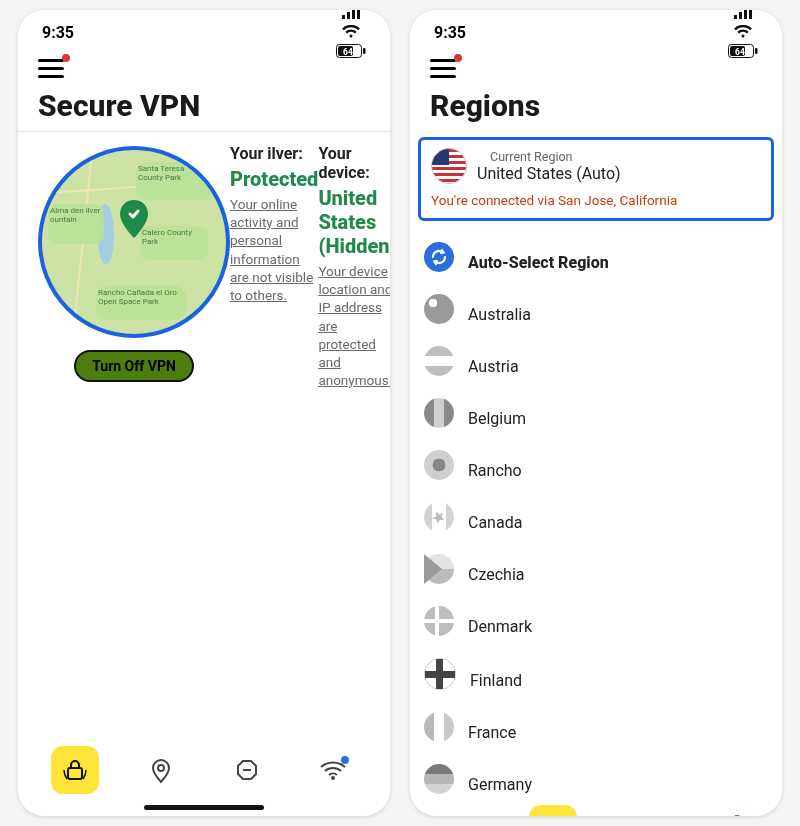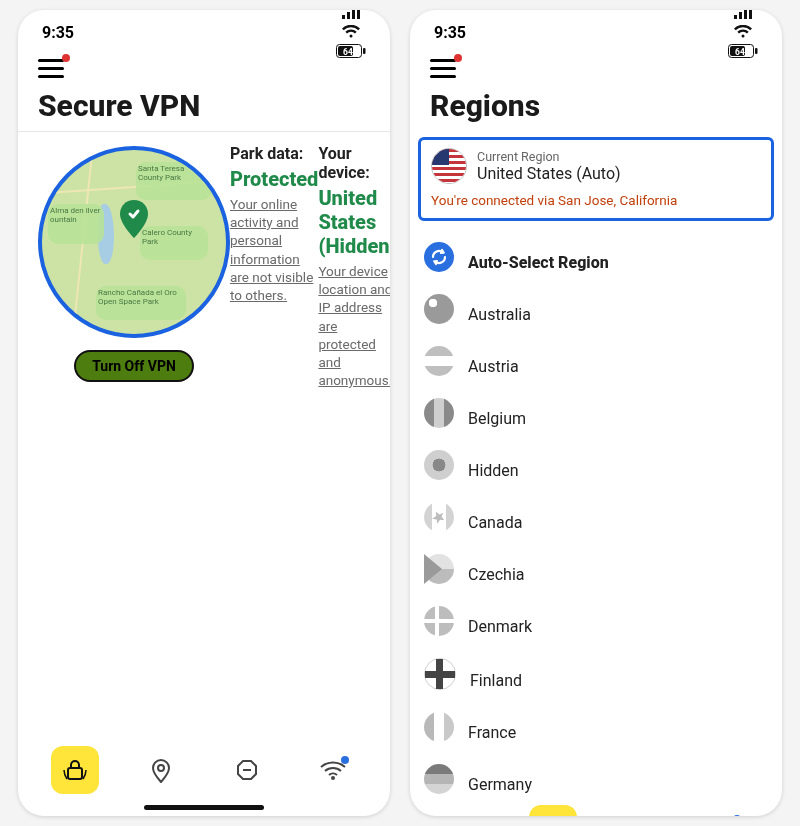--- a/index.html
+++ b/index.html
@@ -53,21 +53,21 @@
   .tabbar .tab{width:48px;height:48px;border-radius:12px;display:flex;align-items:center;justify-content:center;}
   .tabbar .tab.active{background:var(--hl-yellow);}
   .home-indicator{width:120px;height:5px;background:#111;border-radius:3px;position:absolute;bottom:6px;left:50%;transform:translateX(-50%);}
   
   .region-selected{border:3px solid var(--hl-blue);border-radius:6px;margin:6px 8px 8px;padding:8px 10px 10px;}
   .region-head{display:flex;align-items:center;gap:10px;}
   .flag-circle{width:34px;height:34px;border-radius:50%;background:linear-gradient(#fff,#fff);border:1px solid #bfbfbf;position:relative;overflow:hidden;}
   .flag-usa::before{content:"";position:absolute;inset:0;background:repeating-linear-gradient(#c5343b 0 3px,#fff 3px 6px);}
   .flag-usa::after{content:"";position:absolute;top:0;left:0;width:50%;height:46%;background:#26386f;}
   .region-texts{display:flex;flex-direction:column;}
-  .region-texts .sm{font-size:12.5px;color:#666;}
+  .region-texts .sm{font-size:12.5px;color:#666;margin-left:13px;}
   .region-texts .lg{font-size:16px;color:#222;}
   .connected{color:#c2410c;font-size:13.5px;padding-top:8px;}
   .region-list{padding:2px 10px 0;}
   .region-item{display:flex;align-items:flex-end;gap:14px;padding:11px 4px;}
   .r-icon{width:30px;height:30px;border-radius:50%;background:#cfcfcf;display:flex;align-items:center;justify-content:center;flex-shrink:0;}
   .r-icon.blue{background:#2a6fe0;}
   .r-label{font-size:16px;color:#222;}
   .r-label.bold{font-weight:800;}
   
   .f-au{background:radial-gradient(circle at 30% 30%,#fff 14%,transparent 15%),#9a9a9a;}
@@ -139,21 +139,21 @@
           <svg width="30" height="38" viewBox="0 0 30 38">
               <path d="M15 0C7 0 1 6 1 14c0 10 14 24 14 24s14-14 14-24C29 6 23 0 15 0z" fill="#1f8a4a"></path>
               <path d="M11 14l3 3 5-6" stroke="#fff" stroke-width="3" fill="none" stroke-linecap="round" stroke-linejoin="round"></path>
             </svg>
         </div>
       </div>
       <div class="turnoff">Turn Off VPN</div>
     </div>
 
     <div class="section">
-      <div class="label">Park data:</div>
+      <div class="label">Your ilver:</div>
       <div class="val">Protected</div>
       <div class="desc">Your online activity and personal information are not visible to others.</div>
     </div>
     <div class="section">
       <div class="label">Your device:</div>
       <div class="val">United States (Hidden)</div>
       <div class="desc">Your device location and IP address are protected and anonymous.</div>
     </div>
     <div class="showip">Show My Current IP</div>
   </div>
@@ -249,21 +249,21 @@
         <div class="region-item">
           <div class="r-icon f-at"></div>
           <div class="r-label">Austria</div>
         </div>
         <div class="region-item">
           <div class="r-icon f-be"></div>
           <div class="r-label">Belgium</div>
         </div>
         <div class="region-item">
           <div class="r-icon f-br"></div>
-          <div class="r-label">Hidden</div>
+          <div class="r-label">Rancho</div>
         </div>
         <div class="region-item">
           <div class="r-icon f-ca"></div>
           <div class="r-label">Canada</div>
         </div>
         <div class="region-item">
           <div class="r-icon f-cz"></div>
           <div class="r-label">Czechia</div>
         </div>
         <div class="region-item">

